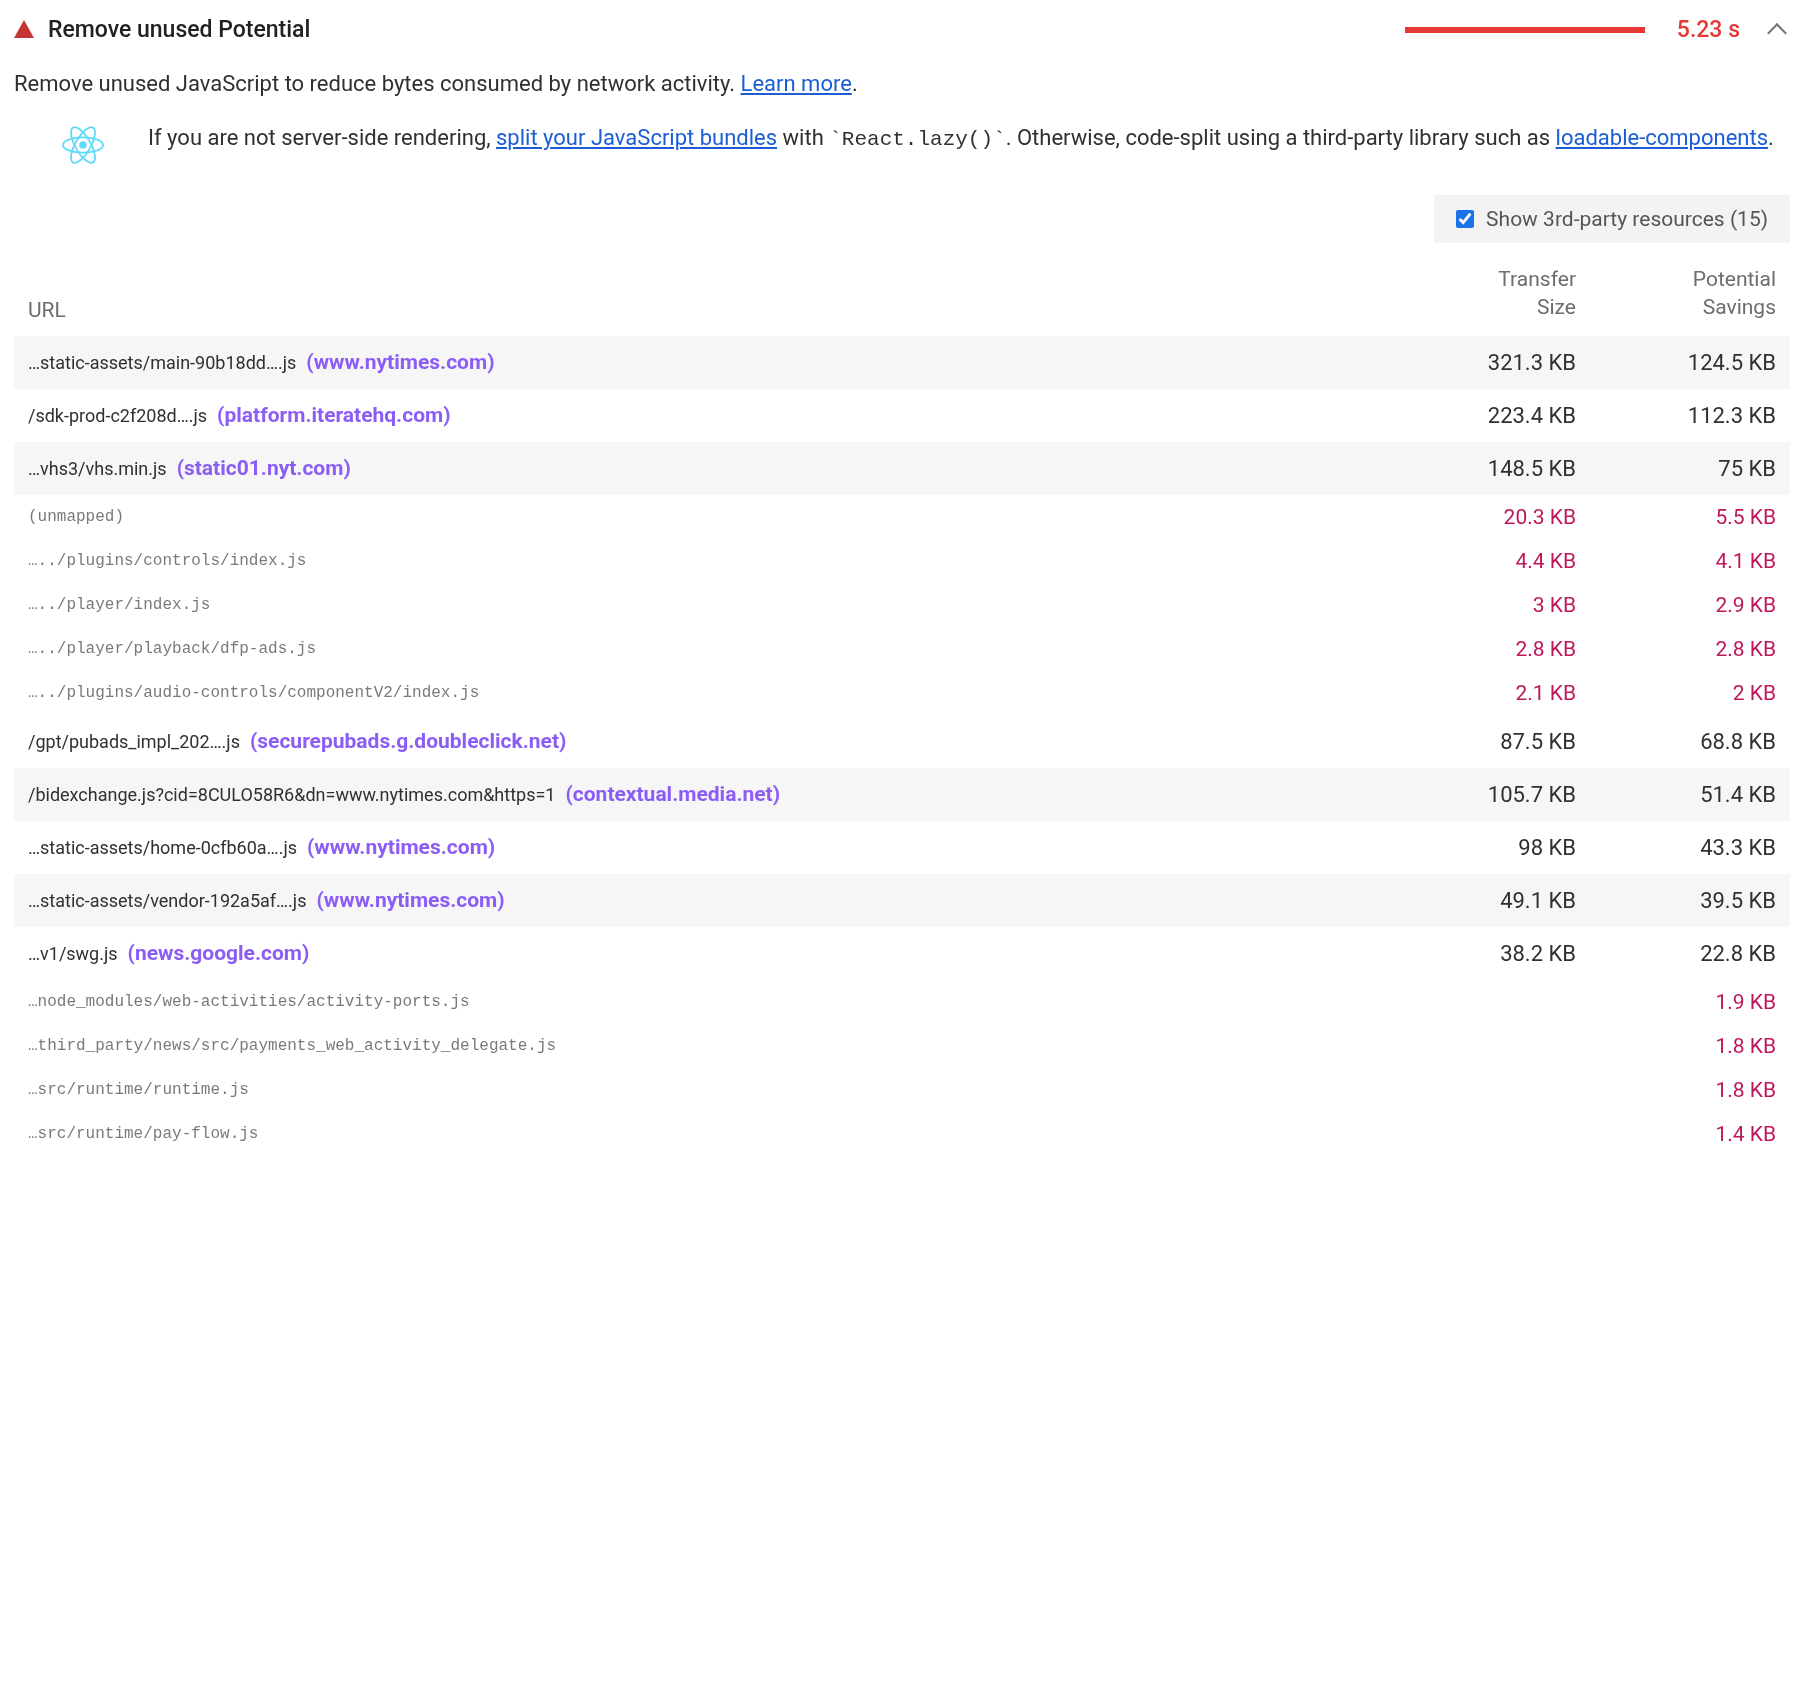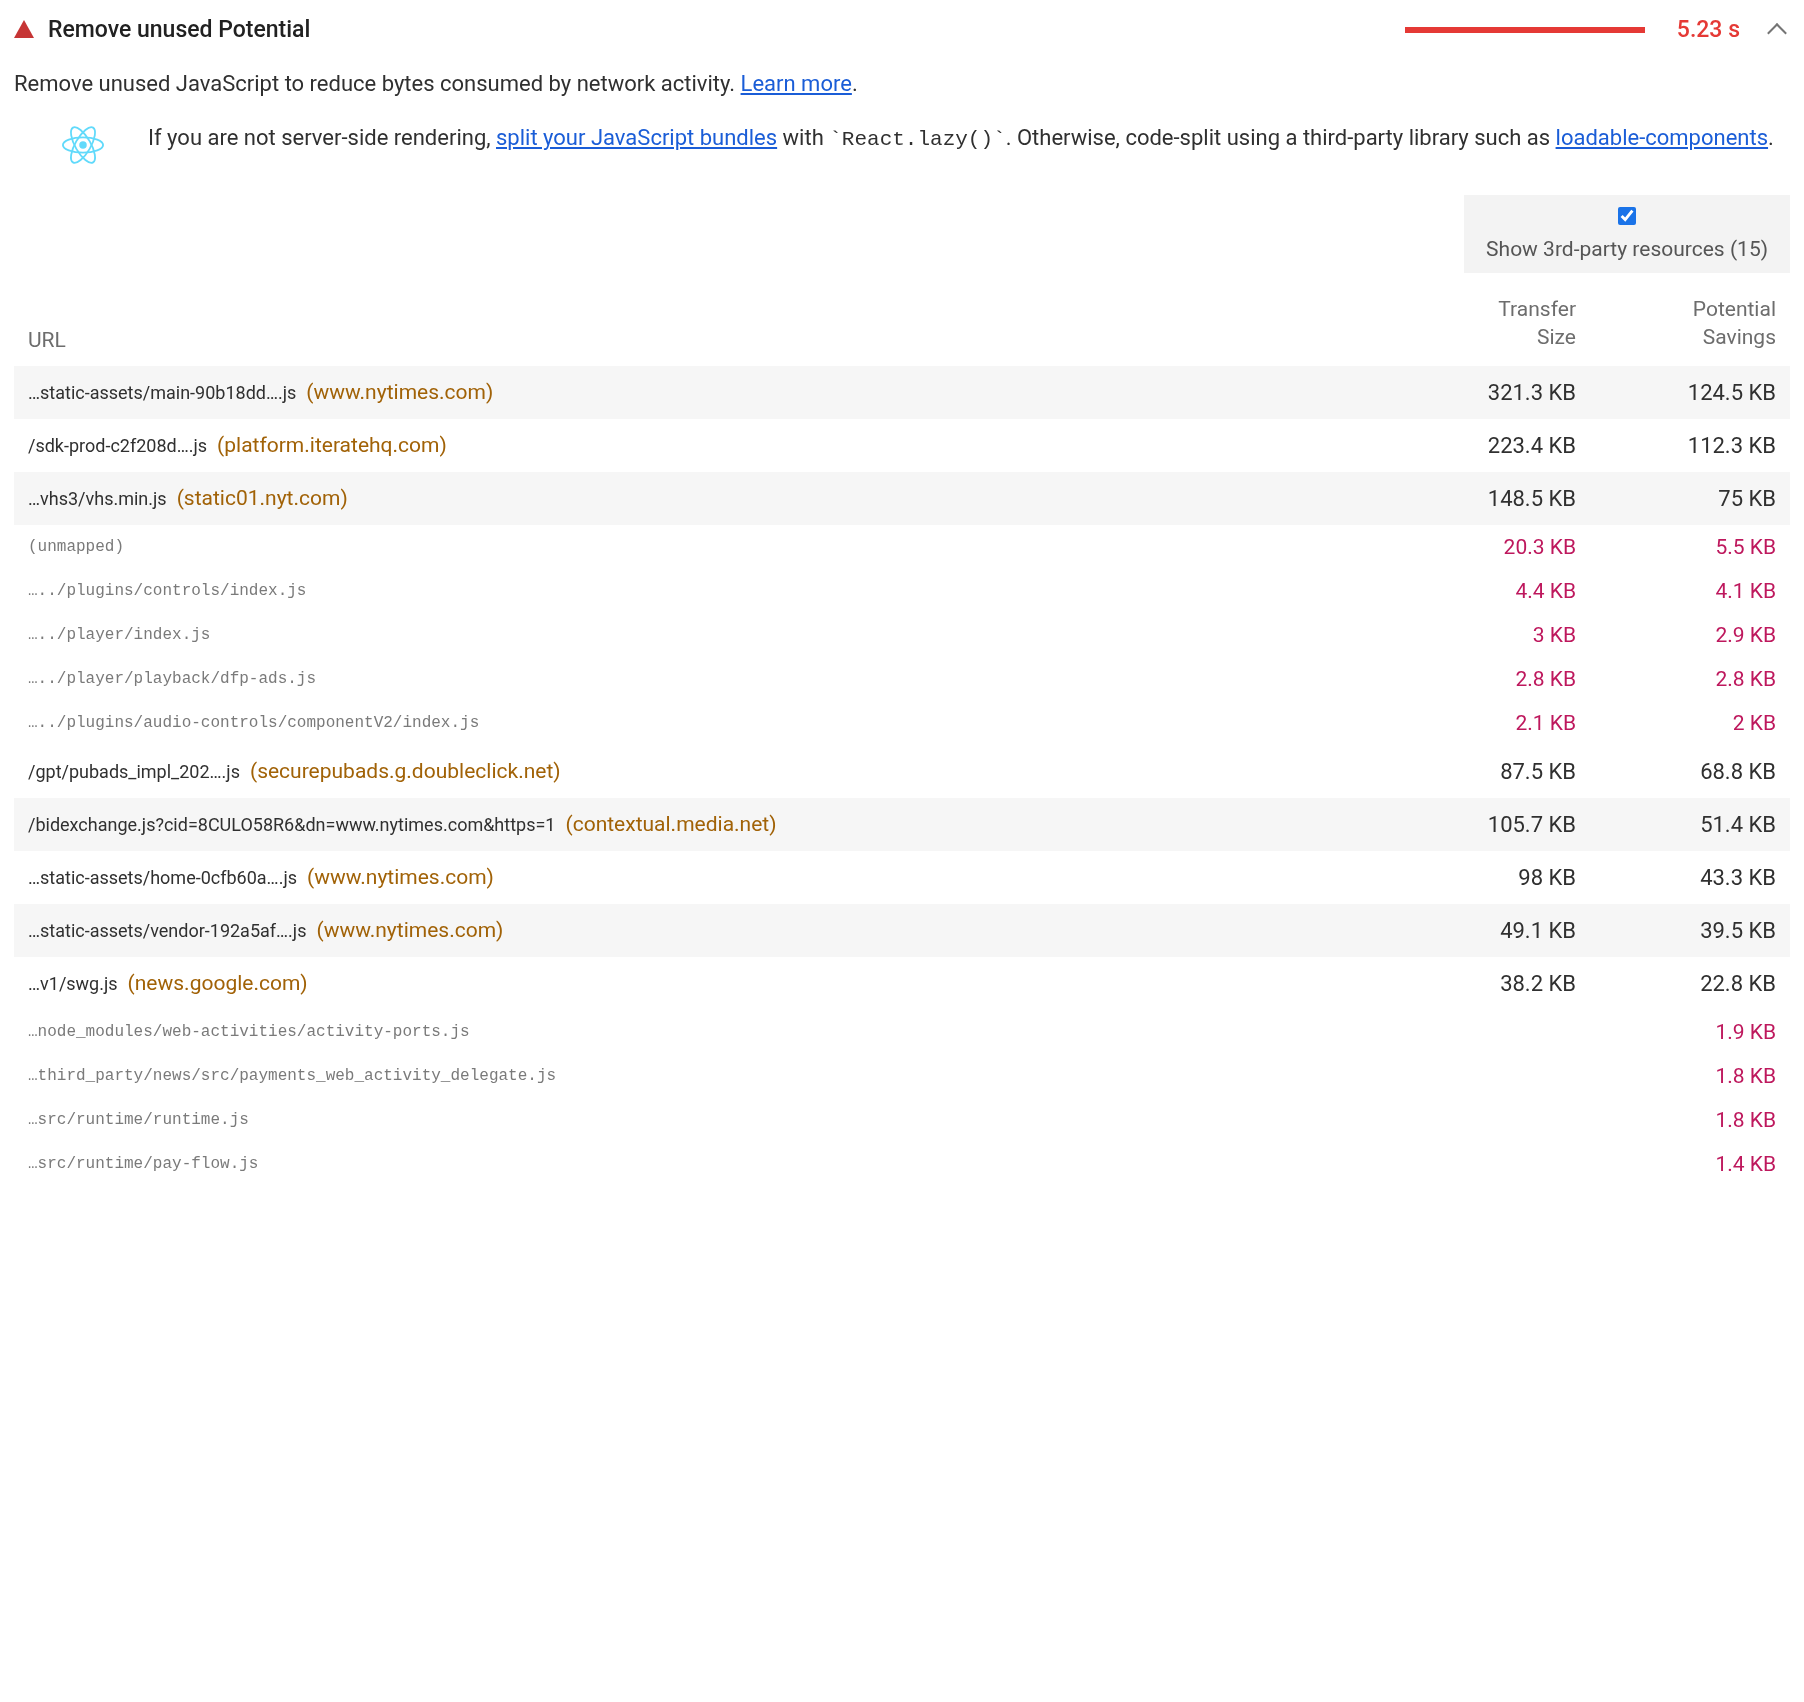--- a/index.html
+++ b/index.html
@@ -68,39 +68,38 @@
   }
   .toggle-row {
     display: flex; justify-content: flex-end; margin: 6px 0 0 0;
   }
   .toggle {
     background: #f3f3f3;
     color: #555;
     padding: 12px 22px;
     display: inline-flex; align-items: center; gap: 12px;
     font-size: 21px;
-    flex-direction: column;
   }
   .toggle input { width: 18px; height: 18px; accent-color: #1a73e8; }
   .table { width: 100%; margin-top: 12px; }
   .thead {
     display: grid; grid-template-columns: 1fr 200px 200px;
     color: #6d6d6d; font-size: 21px; padding: 10px 14px 14px 14px;
     align-items: end;
   }
   .th-right { text-align: right; line-height: 1.35; }
   .row {
     display: grid; grid-template-columns: 1fr 200px 200px;
     align-items: center;
     padding: 14px 14px;
   }
   .row.alt { background: #f6f6f6; }
   .url-cell { display: flex; align-items: baseline; gap: 10px; min-width: 0; color: #303030; }
   .url-path { font-size: 18px; white-space: nowrap; overflow: hidden; text-overflow: ellipsis; }
-  .url-origin { color: #a16207; font-size: 21px; white-space: nowrap; }
+  .url-origin { color: #8b5cf6; font-size: 21px; white-space: nowrap; font-weight: bold; }
   .num { text-align: right; font-size: 22px; color: #303030; }
   .subrow {
     display: grid; grid-template-columns: 1fr 200px 200px;
     align-items: center;
     padding: 10px 14px;
   }
   .sub-url {
     font-family: "SFMono-Regular", Consolas, "Liberation Mono", Menlo, monospace;
     color: #7a7a7a; font-size: 16px;
     white-space: nowrap; overflow: hidden; text-overflow: ellipsis;

